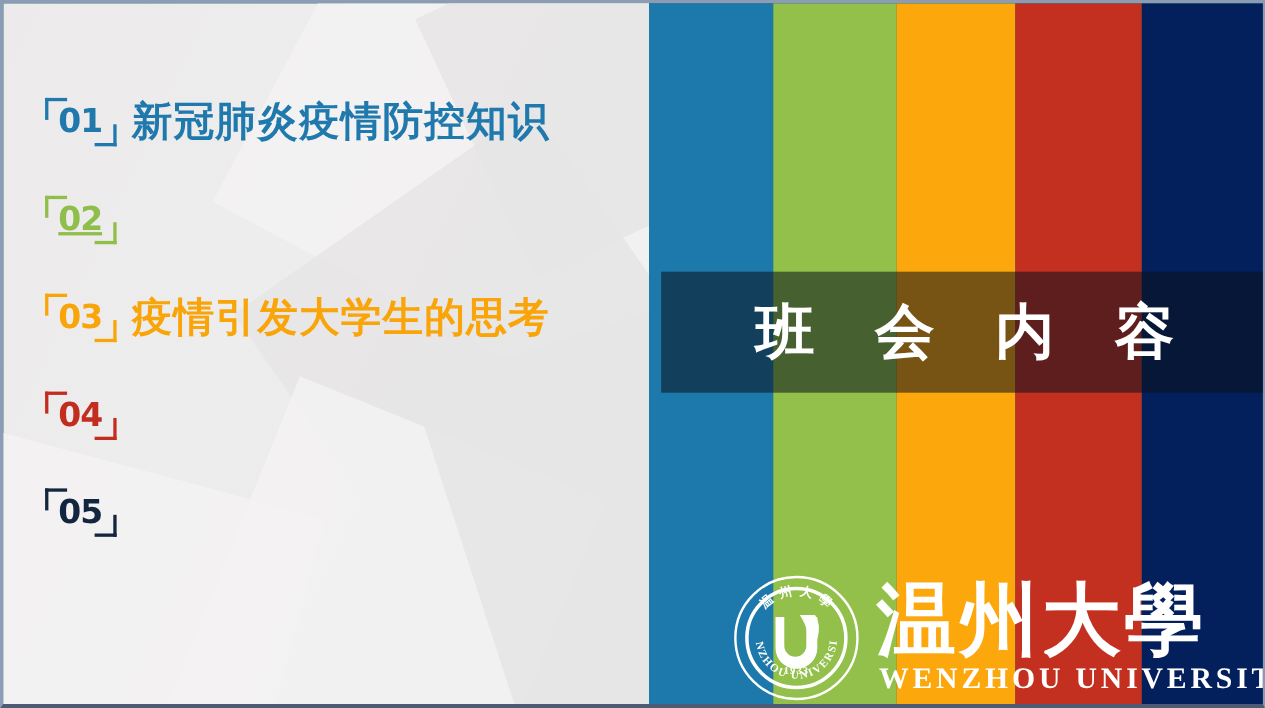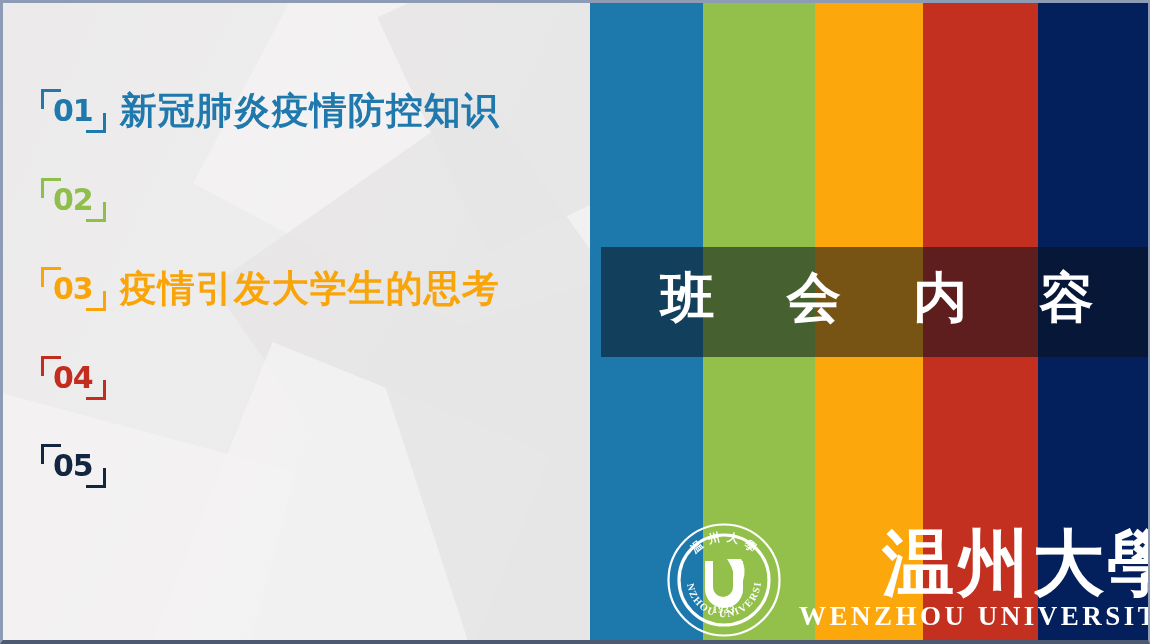--- a/index.html
+++ b/index.html
@@ -117,21 +117,21 @@
   }
 
   
   #row-1, #row-1 .num-block { color: #2079ad; border-color: #2079ad; }
   #row-2, #row-2 .num-block { color: #8fbe4a; border-color: #8fbe4a; }
   #row-3, #row-3 .num-block { color: #f9a50a; border-color: #f9a50a; }
   #row-4, #row-4 .num-block { color: #c32d20; border-color: #c32d20; }
   #row-5, #row-5 .num-block { color: #12263f; border-color: #12263f; }
 
   #row-1 { top: 86px; }
-  #row-2 { top: 175px; }
+  #row-2 { top: 175px; text-decoration: underline; }
   #row-3 { top: 264px; }
   #row-4 { top: 353px; }
   #row-5 { top: 441px; }
 
   
   #stripes {
     position: absolute;
     left: 587px;
     top: 0;
     width: 563px;
@@ -151,21 +151,21 @@
     left: 598px;
     top: 244px;
     width: 552px;
     height: 110px;
     background: rgba(10, 16, 28, 0.55);
     display: flex;
     align-items: center;
     justify-content: center;
   }
   #title-text {
-    font-family: Liberation Mono, monospace;
+    font-family: Liberation Sans, sans-serif;
     font-weight: 700;
     font-size: 54px;
     line-height: 60px;
     color: #ffffff;
     letter-spacing: 20px;
     text-indent: 20px;
     white-space: nowrap;
   }
 
   
@@ -208,21 +208,21 @@
     color: #ffffff;
     letter-spacing: 3.5px;
     white-space: nowrap;
     margin-top: -2px;
     margin-left: 2px;
   }
 </style>
 </head>
 <body>
 
-<div id="slide" style="background: #0f766e; text-align: right;">
+<div id="slide" style="background: #0f766e;">
 
   <div id="left-panel">
     <div class="facet" id="f1"></div>
     <div class="facet dark" id="f2"></div>
     <div class="facet" id="f3"></div>
     <div class="facet dark" id="f4"></div>
     <div class="facet" id="f5"></div>
     <div class="facet dark" id="f6"></div>
 
     <div id="agenda">

